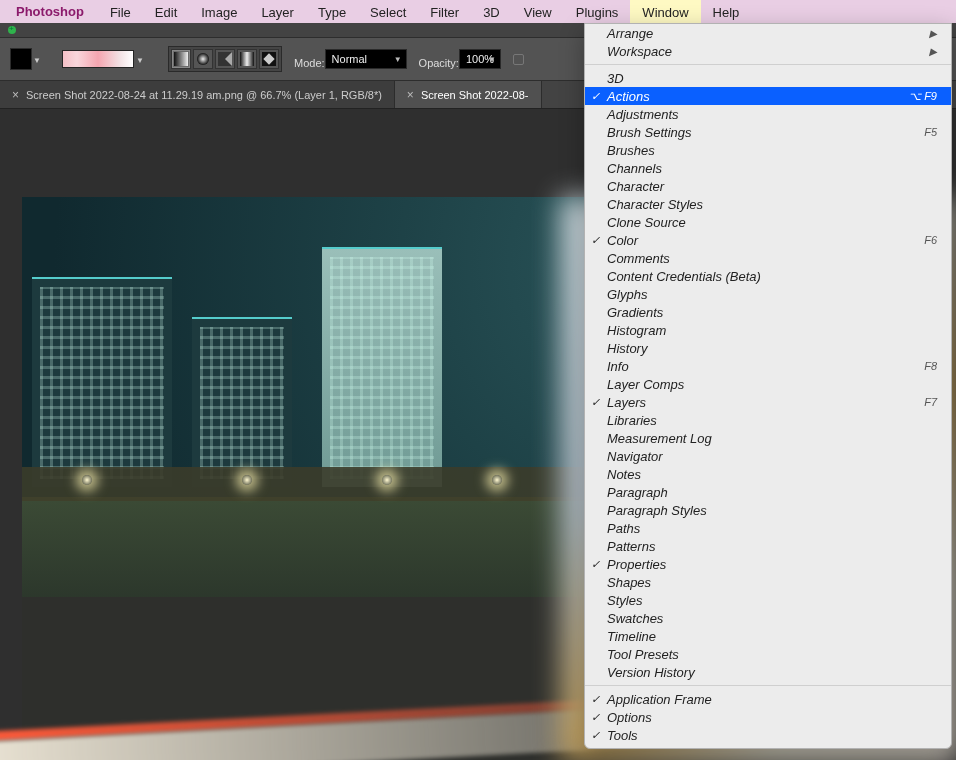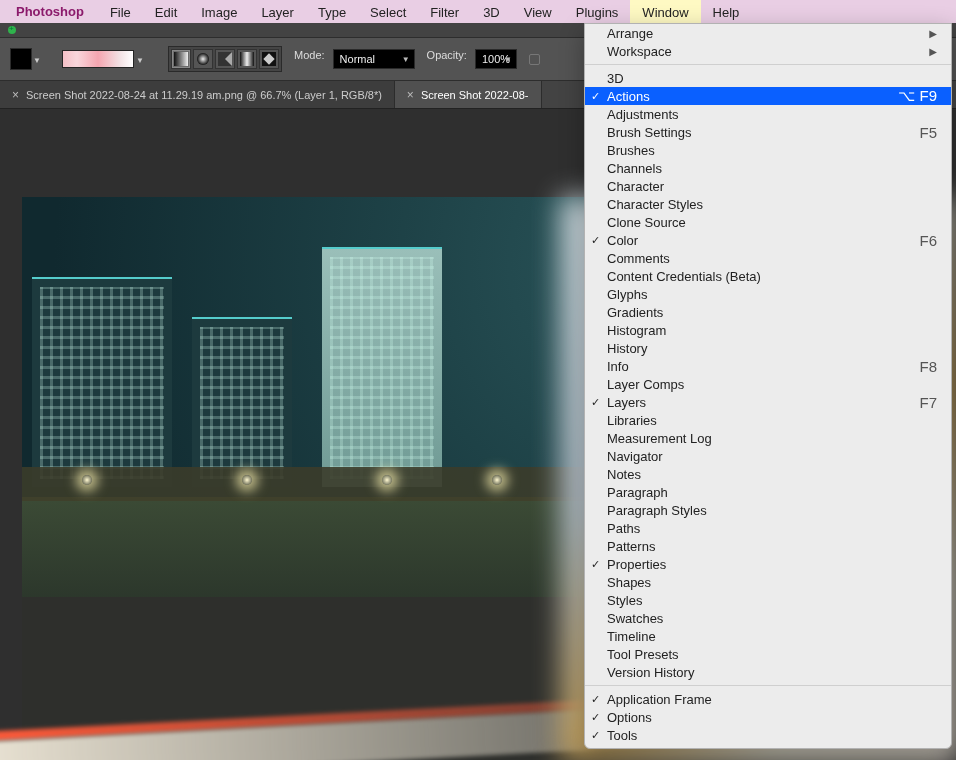--- a/index.html
+++ b/index.html
@@ -18,21 +18,21 @@
 
 .options { height: 44px; background: #535353; border-top: 1px solid #2d2d2d; border-bottom: 1px solid #2d2d2d; display: flex; align-items: center; padding: 0 10px; gap: 12px; font-size: 11px; color: #ddd; }
 .grad-thumb { width: 22px; height: 22px; background: #000; border: 1px solid #2c2c2c; display: inline-block; position: relative; }
 .grad-thumb .arrow { position: absolute; right: -10px; top: 7px; font-size: 8px; color: #ccc; }
 .grad-sample { width: 72px; height: 18px; background: linear-gradient(90deg, #f5c0c7, #f8d6db 20%, #f5a5b0 50%, #f2dfe2 80%, #fff); border: 1px solid #242424; position: relative; }
 .grad-sample .arrow { position: absolute; right: -11px; top: 5px; font-size: 8px; color: #ccc; }
 .grad-types { display: flex; gap: 2px; background: #454545; padding: 2px; border: 1px solid #2a2a2a; }
 .grad-types .gt { width: 20px; height: 20px; background: #555; border: 1px solid #333; display: flex; align-items: center; justify-content: center; }
 .grad-types .gt.active { background: #6b6b6b; box-shadow: inset 0 0 0 1px #888; }
 .grad-types svg { width: 14px; height: 14px; }
-.mode-sel, .opac-sel { display: flex; align-items: flex-start; gap: 8px; }
+.mode-sel, .opac-sel { display: flex; align-items: flex-end; gap: 0; }
 .sel-box { height: 20px; background: #000000; border: 1px solid #2a2a2a; color: #eee; font-size: 11px; padding: 0 18px 0 6px; display: flex; align-items: center; position: relative; }
 .sel-box .arrow { position: absolute; right: 4px; font-size: 8px; color: #bbb; }
 .sel-mode { width: 82px; }
 .sel-opac { width: 42px; }
 .cb-off { width: 11px; height: 11px; border: 1px solid #777; border-radius: 2px; display: inline-block; }
 
 
 .tabs { height: 28px; background: #434343; display: flex; align-items: stretch; font-size: 11px; color: #ccc; border-bottom: 1px solid #222; }
 .tab { display: flex; align-items: center; gap: 7px; padding: 0 12px; border-right: 1px solid #2c2c2c; background: #3d3d3d; cursor: default; }
 .tab.active { background: #505050; color: #fff; }
@@ -53,25 +53,25 @@
 .overpass .lamp { position: absolute; top: -26px; width: 10px; height: 10px; border-radius: 50%; background: radial-gradient(#fff8d0, rgba(255,248,208,0)); box-shadow: 0 0 12px 6px rgba(255,245,180,.7); }
 .road { position: absolute; left: 0; right: 0; bottom: 0; top: 400px; background: #2e2f2c; }
 .road .trail { position: absolute; left: -5%; right: 0; height: 10px; filter: blur(2px); }
 .road .t1 { bottom: 130px; background: linear-gradient(90deg, #ff5a3a, transparent); transform: rotate(-3deg); }
 .road .t2 { bottom: 90px; height: 40px; background: linear-gradient(90deg, #fff7e6, rgba(255,255,255,0)); transform: rotate(-3deg); opacity: .9; }
 
 .blur-panel { position: absolute; left: 561px; top: 88px; width: 395px; bottom: 0; background: linear-gradient(135deg, #d5dfe4 0%, #b8c3cd 35%, #c8a257 60%, #e9e4d3 80%, #efe6da 100%); filter: blur(14px); opacity: .95; }
 
 
 .dropdown { position: absolute; left: 584px; top: 23px; width: 368px; background: #ececec; border: 1px solid #b2b2b2; box-shadow: 0 8px 24px rgba(0,0,0,.3); font-size: 13px; color: #222; border-radius: 0 0 6px 6px; padding-bottom: 4px; }
-.dd-item { height: 18px; padding: 0 14px 0 22px; display: flex; align-items: center; justify-content: space-between; position: relative; cursor: default; }
+.dd-item { height: 18px; padding: 0 14px 0 22px; display: flex; align-items: center; justify-content: space-between; position: relative; cursor: default; font-style: italic; }
 .dd-item.hi { background: #0a60ff; color: #fff; }
 .dd-item .chk { position: absolute; left: 6px; font-size: 11px; }
 .dd-item .sub { font-size: 10px; color: #555; }
-.dd-item .sc { font-size: 15px; color: #555; }
+.dd-item .sc { font-size: 11px; color: #555; }
 .dd-item.hi .sc { color: #fff; }
 .dd-sep { height: 1px; background: #cfcfcf; margin: 4px 0; }
 </style>
 </head>
 <body>
 
 <div class="menubar">
   <span class="app">Photoshop</span>
   <span id="mb-items" style="display: contents;"><span class="mi">File</span><span class="mi">Edit</span><span class="mi">Image</span><span class="mi">Layer</span><span class="mi">Type</span><span class="mi">Select</span><span class="mi">Filter</span><span class="mi">3D</span><span class="mi">View</span><span class="mi">Plugins</span><span class="mi open">Window</span><span class="mi">Help</span></span>
 </div>

